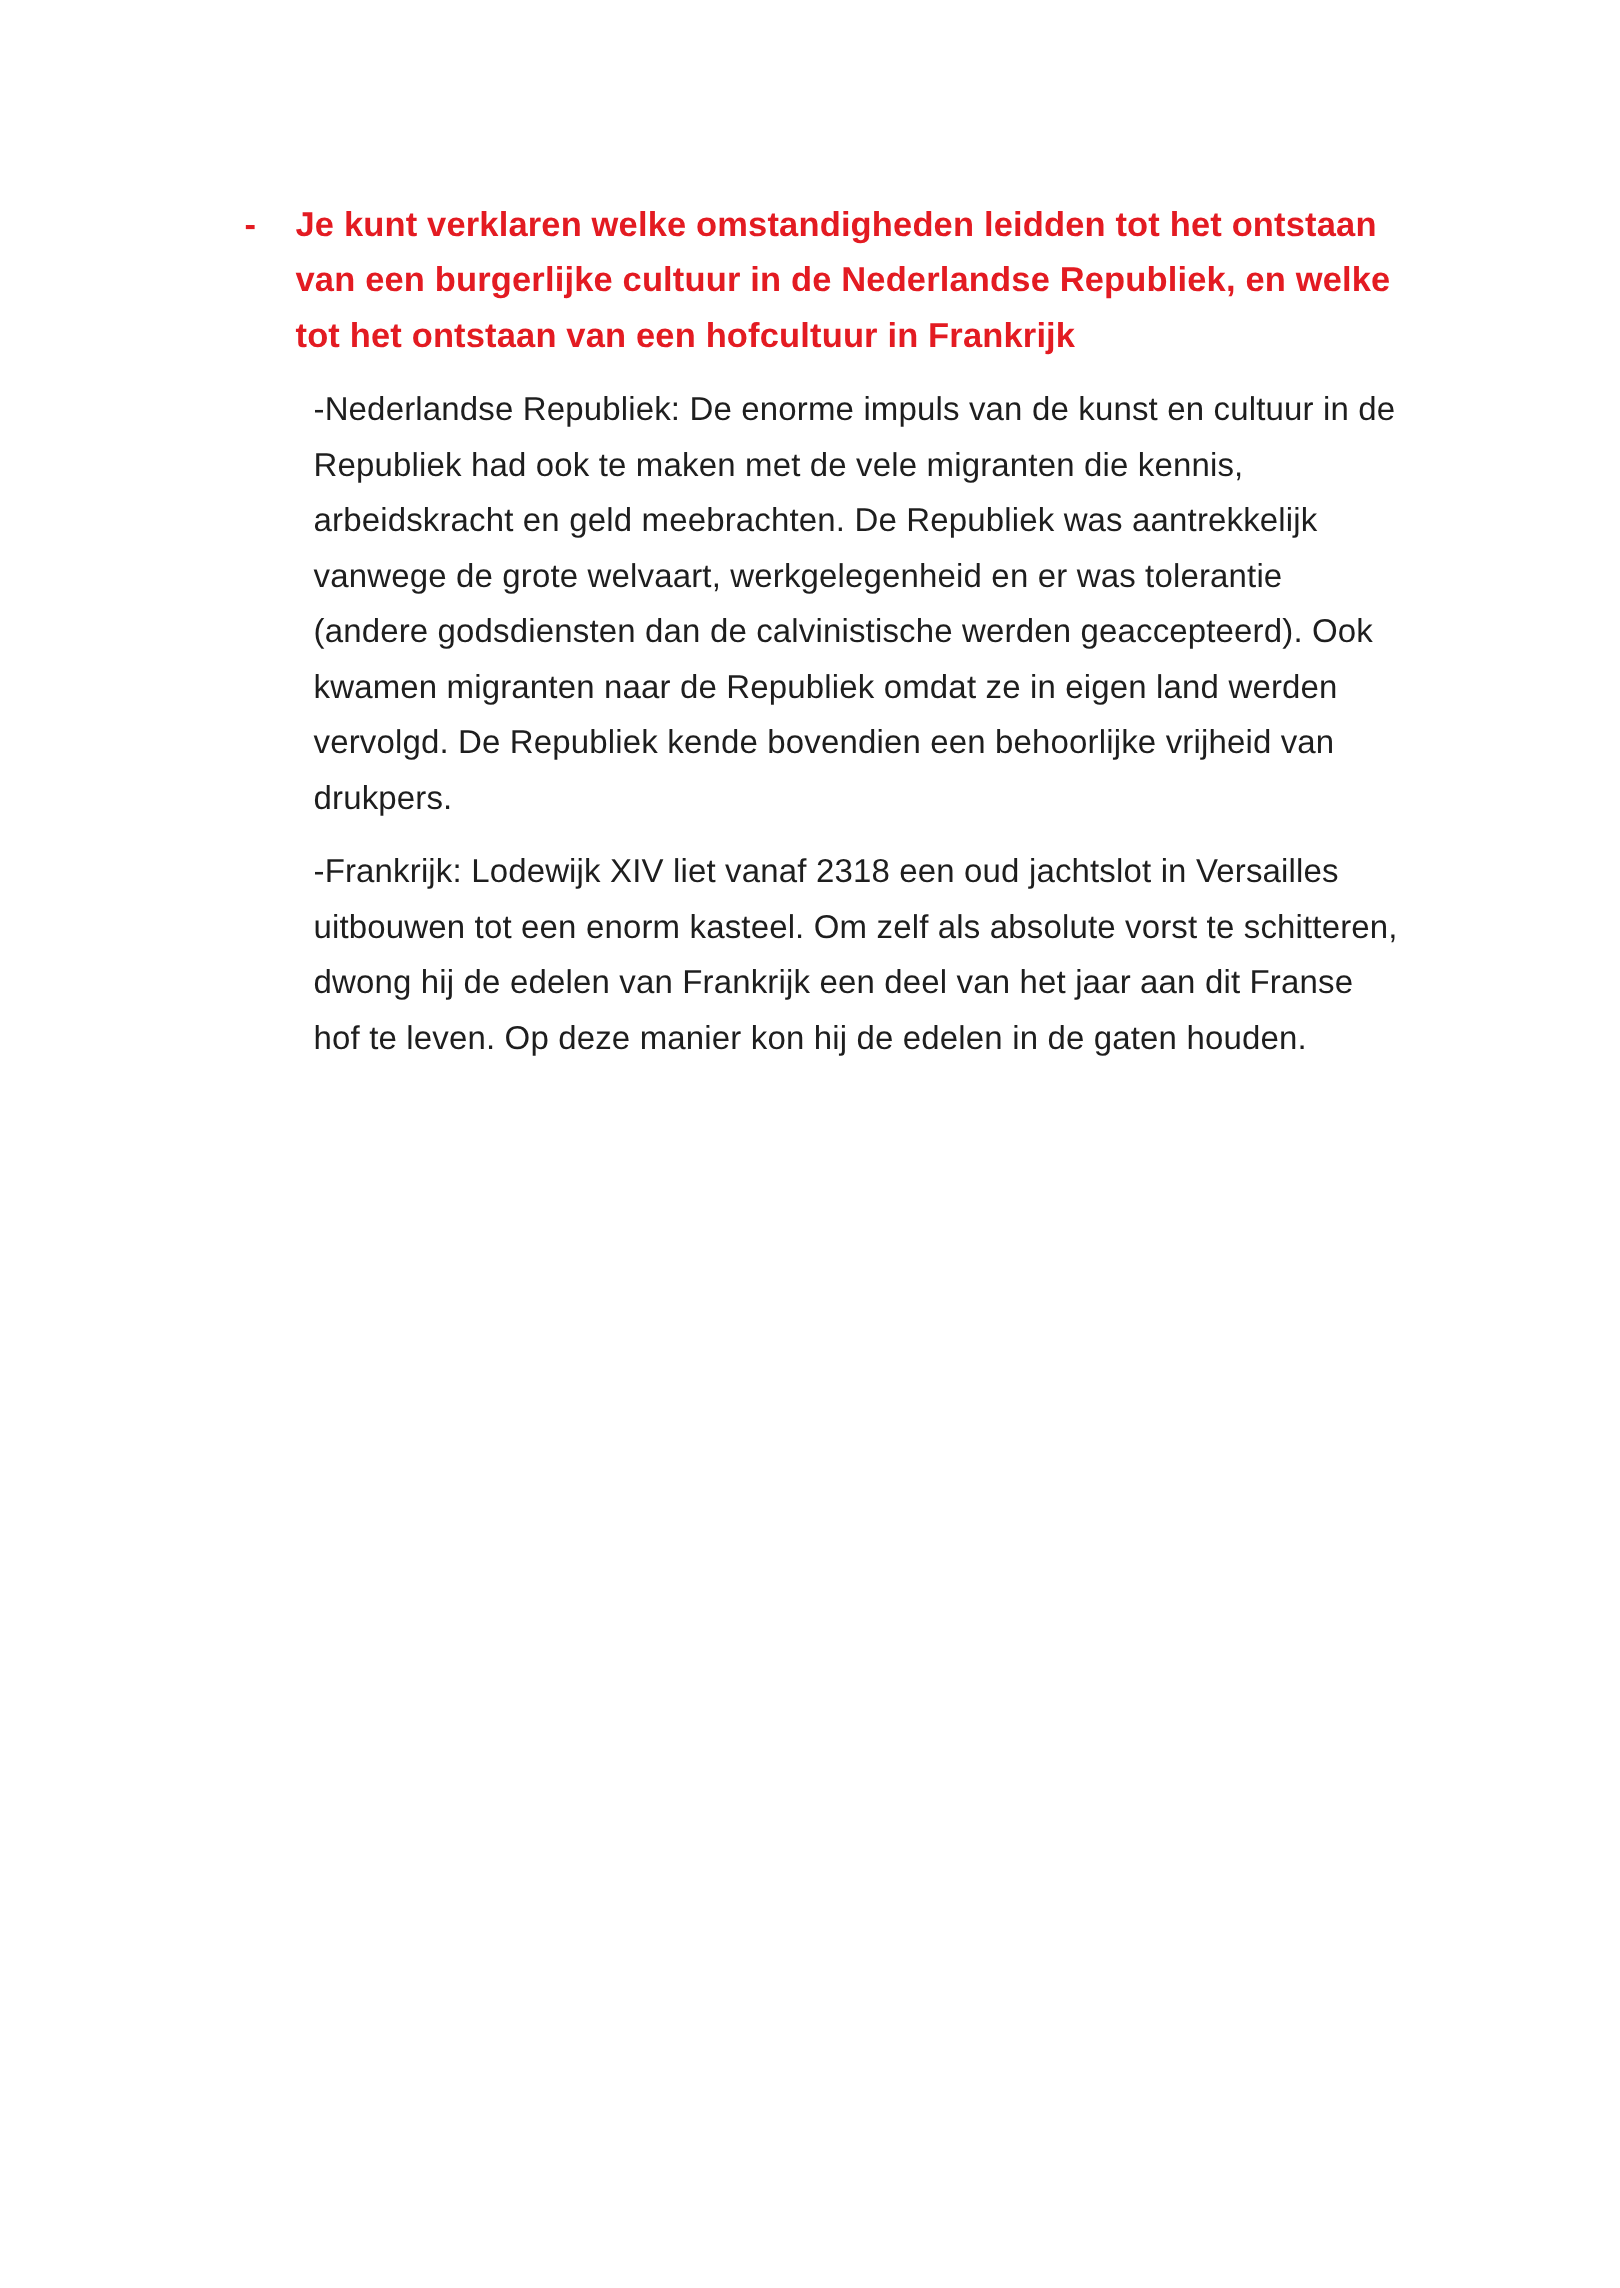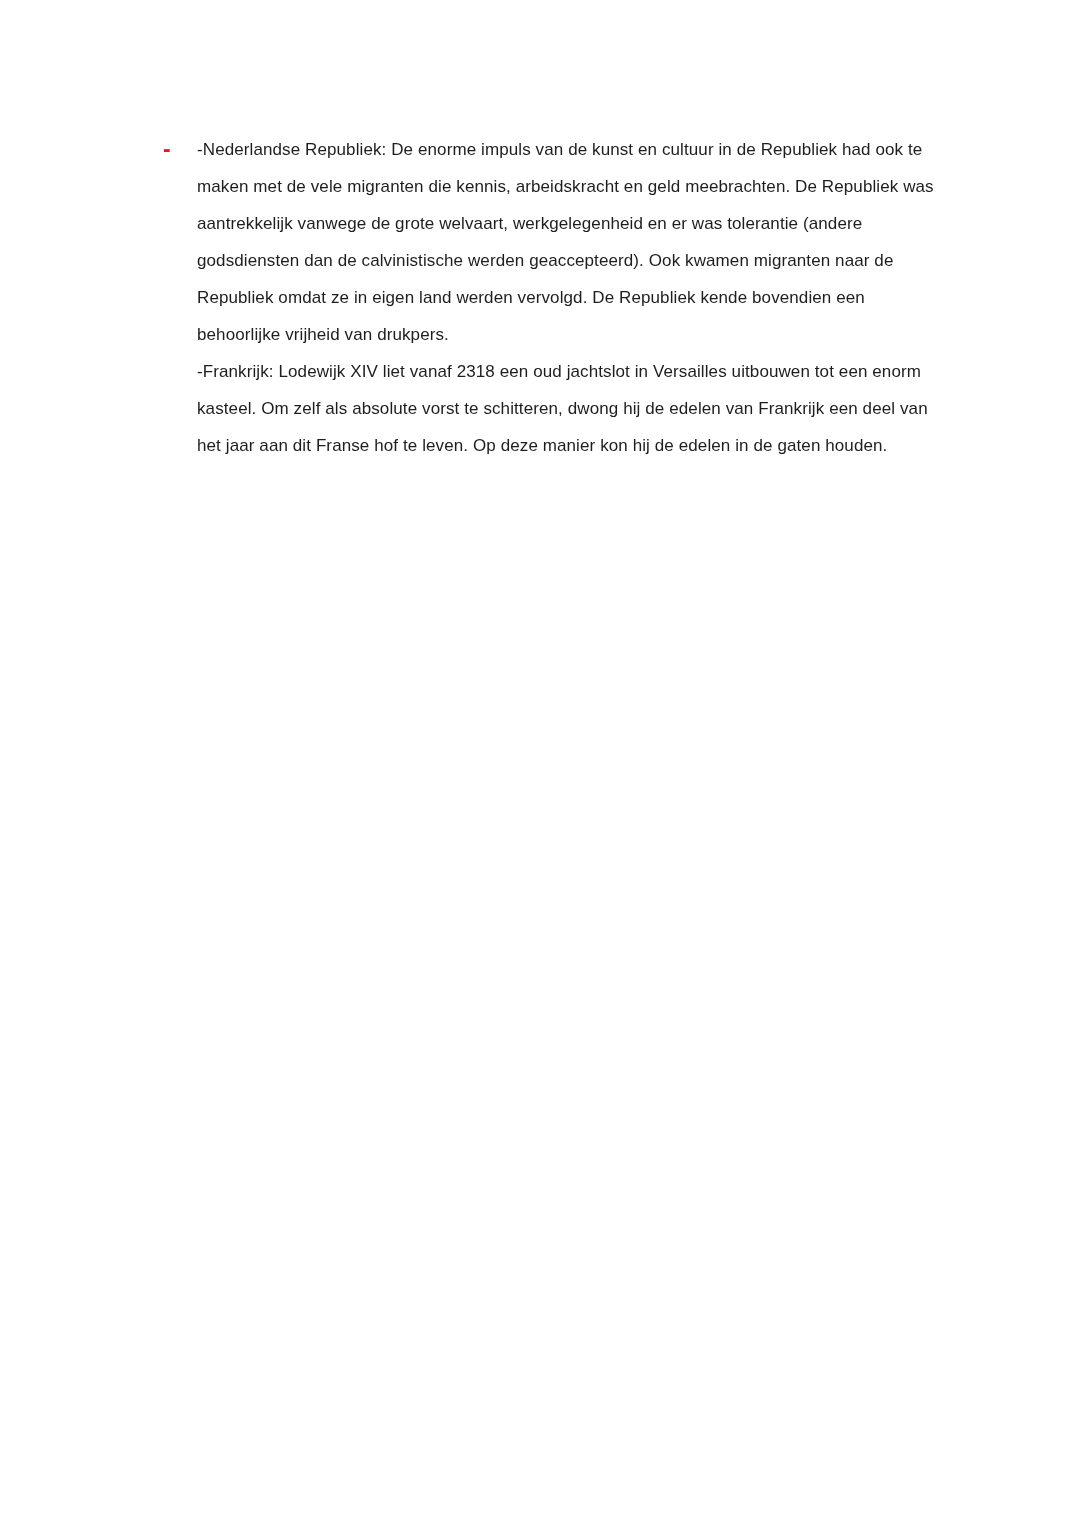--- a/index.html
+++ b/index.html
@@ -36,34 +36,35 @@
     width: 748px;
   }
   .heading {
     color: #e31b22;
     font-weight: 700;
     font-size: 23px;
     line-height: 37px;
     letter-spacing: 0.1px;
   }
   .para {
-    margin: 0;
+    margin: 12px;
     color: #1e1e1e;
     font-weight: 400;
-    font-size: 17px;
+    font-size: 22px;
     line-height: 37px;
     letter-spacing: 0.1px;
   }
 </style>
 </head>
 <body>
 
 <div class="page">
   <div class="content">
     <div class="list-item">
       <span class="bullet">-</span>
       <div class="text-col">
+        <div class="heading">Je kunt verklaren welke omstandigheden leidden tot het ontstaan van een burgerlijke cultuur in de Nederlandse Republiek, en welke tot het ontstaan van een hofcultuur in Frankrijk</div>
         <p class="para">-Nederlandse Republiek: De enorme impuls van de kunst en cultuur in de Republiek had ook te maken met de vele migranten die kennis, arbeidskracht en geld meebrachten. De Republiek was aantrekkelijk vanwege de grote welvaart, werkgelegenheid en er was tolerantie (andere godsdiensten dan de calvinistische werden geaccepteerd). Ook kwamen migranten naar de Republiek omdat ze in eigen land werden vervolgd. De Republiek kende bovendien een behoorlijke vrijheid van drukpers.</p>
         <p class="para">-Frankrijk: Lodewijk XIV liet vanaf 2318 een oud jachtslot in Versailles uitbouwen tot een enorm kasteel. Om zelf als absolute vorst te schitteren, dwong hij de edelen van Frankrijk een deel van het jaar aan dit Franse hof te leven. Op deze manier kon hij de edelen in de gaten houden.</p>
       </div>
     </div>
   </div>
 </div>
 
 </body></html>

